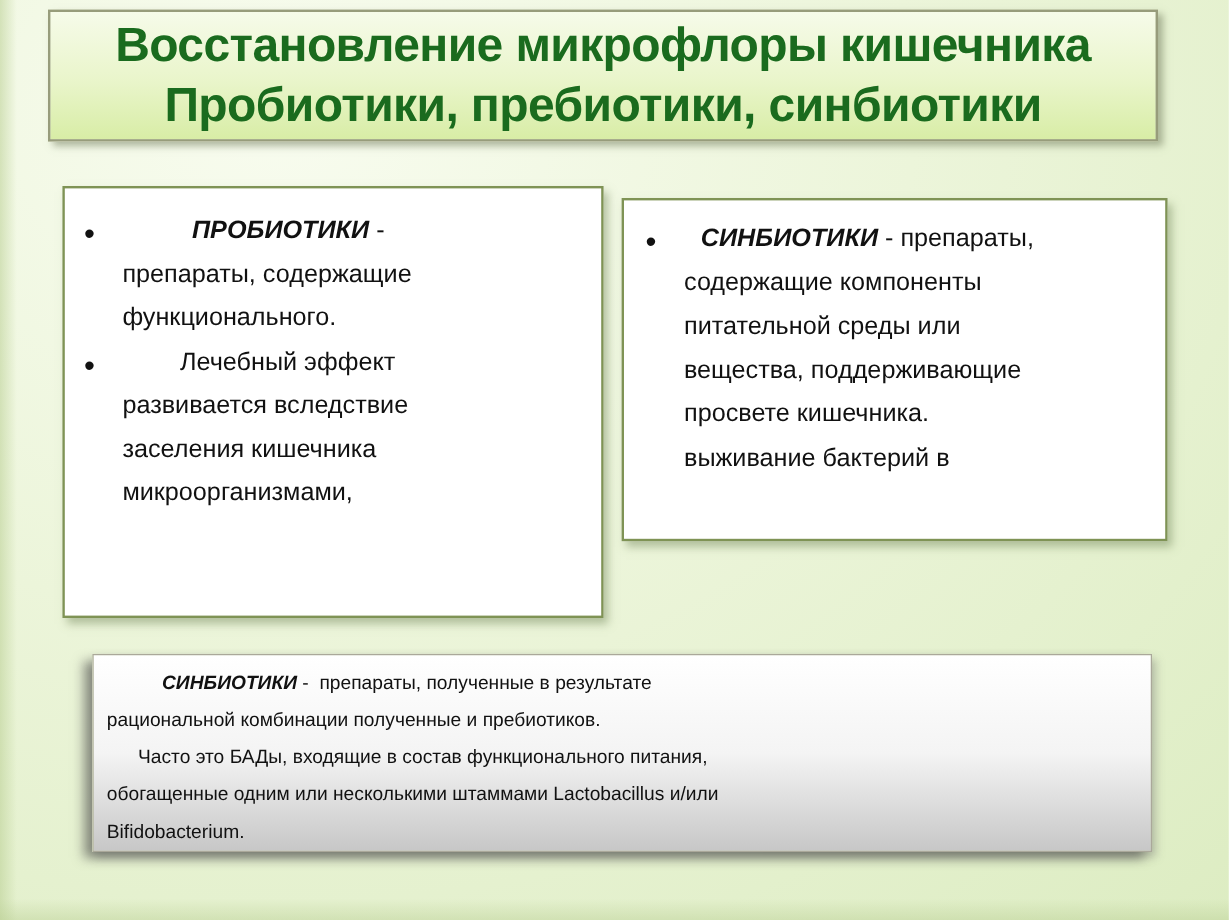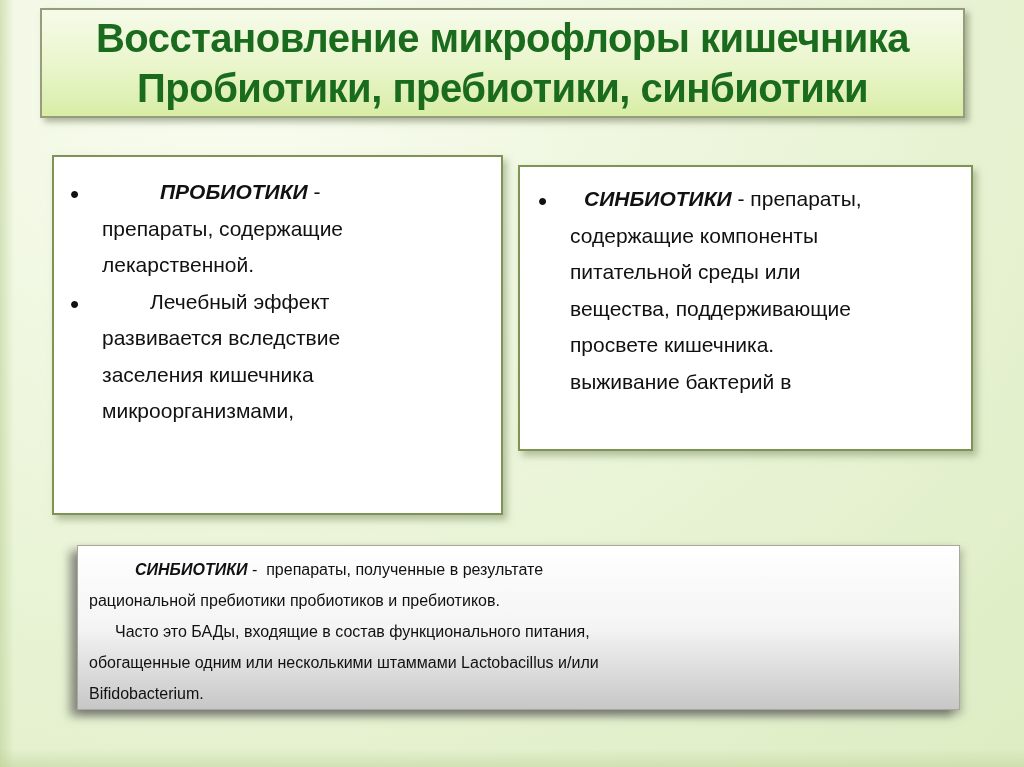--- a/index.html
+++ b/index.html
@@ -72,21 +72,21 @@
     <div class="title-line">Восстановление микрофлоры кишечника</div>
     <div class="title-line">Пробиотики, пребиотики, синбиотики</div>
   </div>
 
   <div class="panel panel-left">
     <div class="bullet-item">
       <span class="bullet">•</span>
       <div class="lines">
         <div class="line ind-58"><span class="term">ПРОБИОТИКИ</span><span class="after-term"> -</span></div>
         <div class="line">препараты, содержащие</div>
-        <div class="line">лекарственной.</div>
+        <div class="line">функционального.</div>
       </div>
     </div>
     <div class="bullet-item">
       <span class="bullet">•</span>
       <div class="lines">
         <div class="line ind-48">Лечебный эффект</div>
         <div class="line">развивается вследствие</div>
         <div class="line">заселения кишечника</div>
         <div class="line">микроорганизмами,</div>
       </div>
@@ -102,19 +102,19 @@
         <div class="line">питательной среды или</div>
         <div class="line">вещества, поддерживающие</div>
         <div class="line">просвете кишечника.</div>
         <div class="line">выживание бактерий в</div>
       </div>
     </div>
   </div>
 
   <div class="synbiotics">
     <div class="line ind-46"><span class="term">СИНБИОТИКИ</span><span class="after-term"> -  препараты, полученные в результате</span></div>
-    <div class="line">рациональной пребиотики пробиотиков и пребиотиков.</div>
+    <div class="line">рациональной комбинации полученные и пребиотиков.</div>
     <div class="line ind-26">Часто это БАДы, входящие в состав функционального питания,</div>
     <div class="line">обогащенные одним или несколькими штаммами Lactobacillus и/или</div>
     <div class="line">Bifidobacterium.</div>
   </div>
 
 </div>
 
 </body></html>

